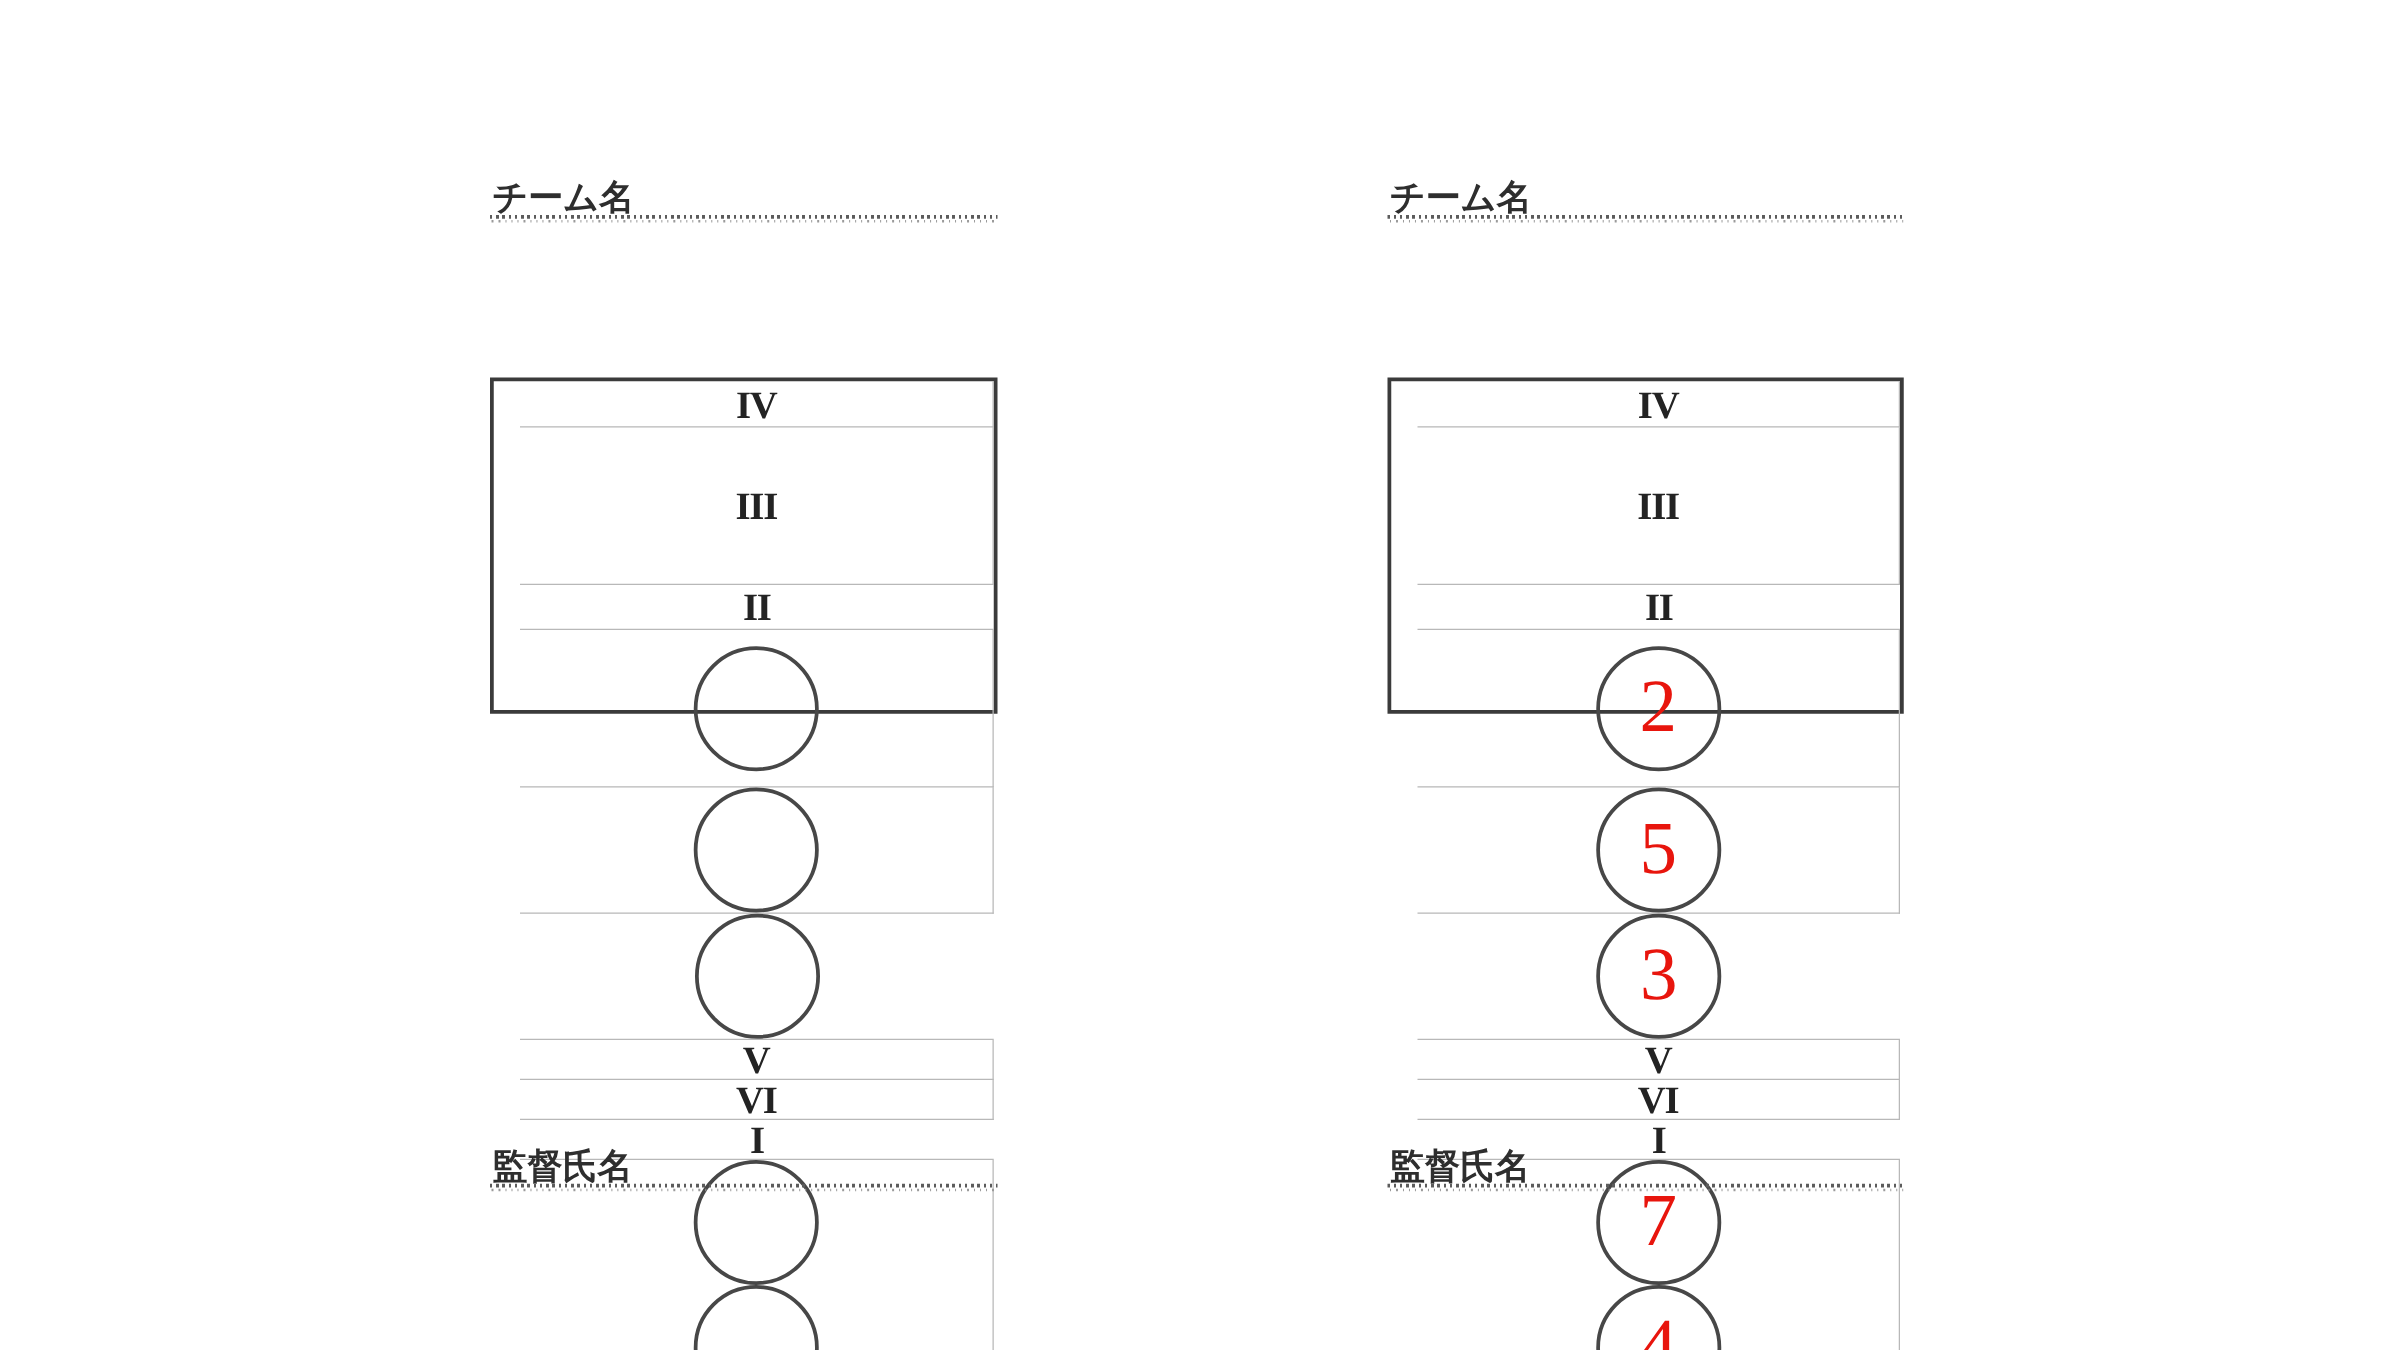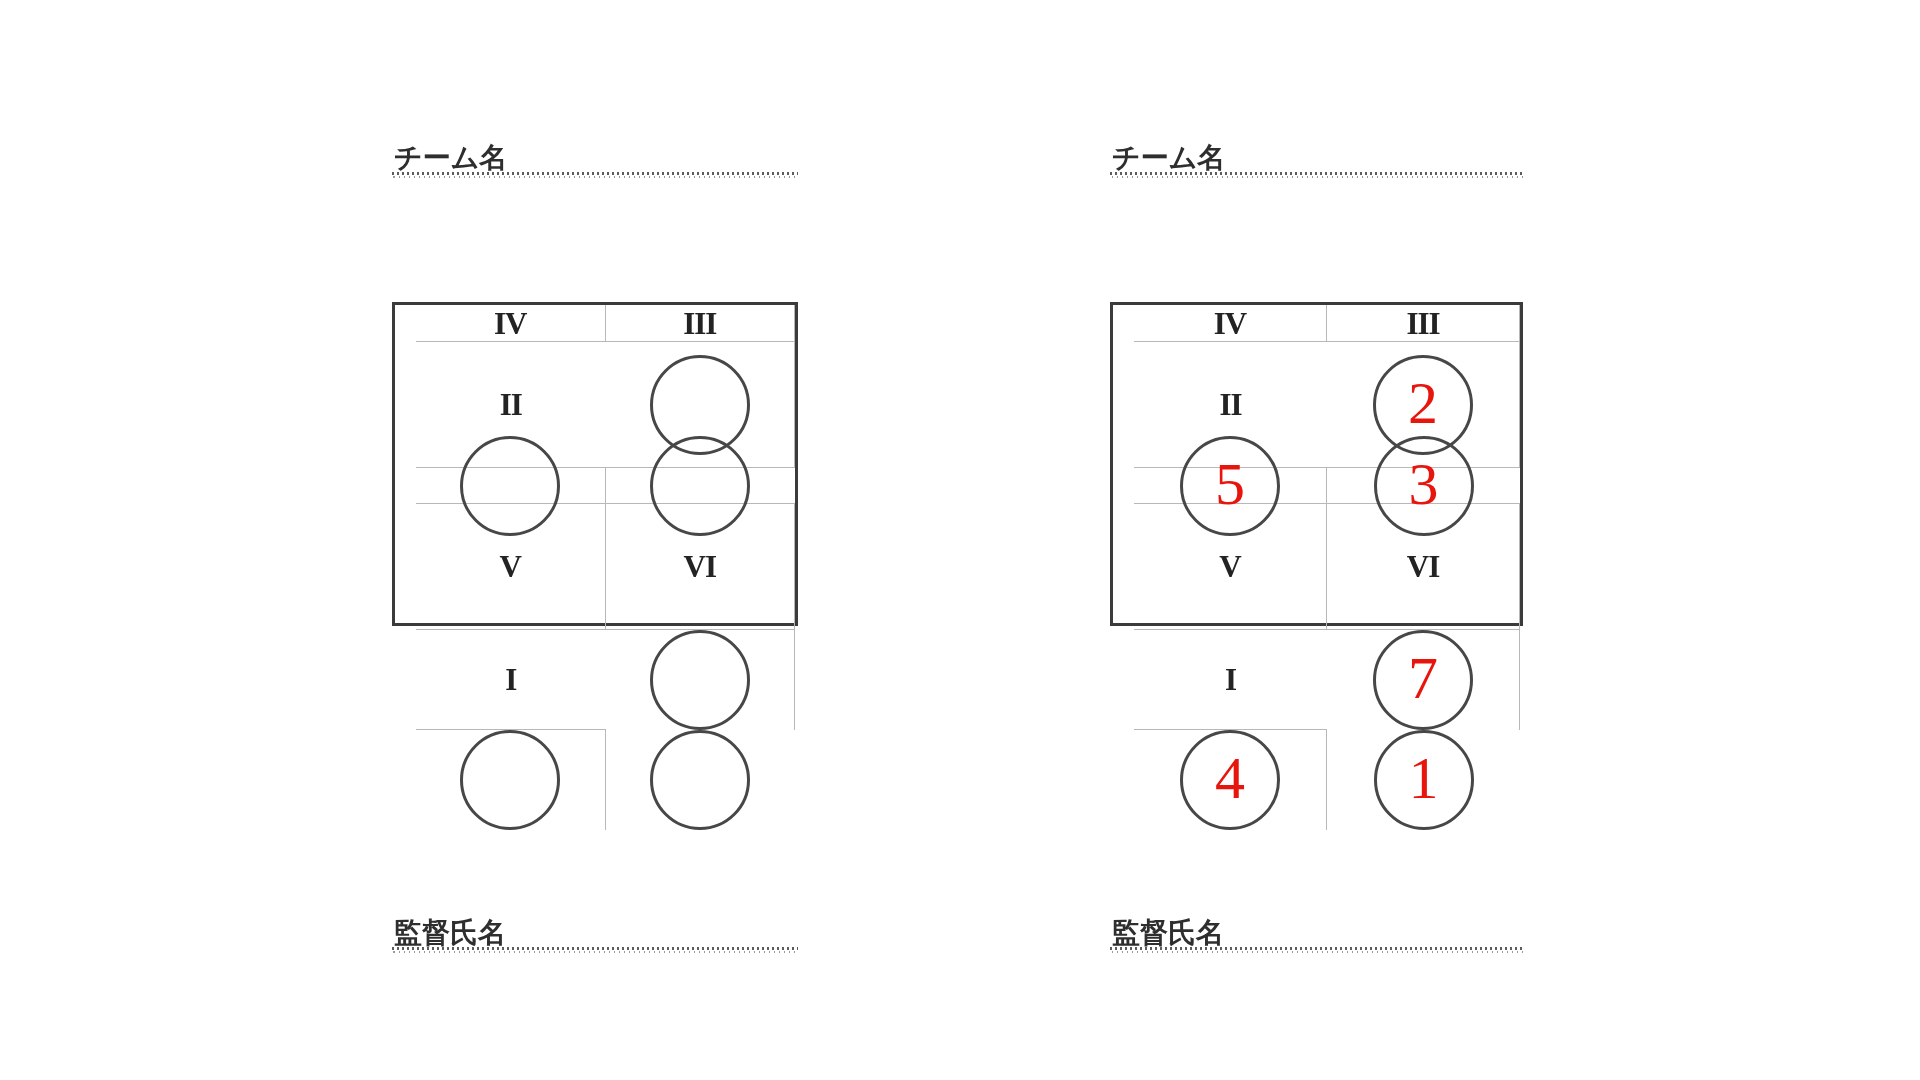--- a/index.html
+++ b/index.html
@@ -34,24 +34,24 @@
   .fill{
     position:absolute;white-space:pre;line-height:1;
     font-family:"Liberation Serif","DejaVu Serif",serif;
     color:#e8150d;
   }
   .team-fill{left:148px;bottom:7px;font-size:38px;}
   .coach-fill{left:148px;bottom:8px;font-size:44px;}
 
   
   .postable{
-    position:absolute;top:162px;left:0;width:100%;height:324px;
+    position:absolute;top:162px;left:0;width:100%;height:269px;
     box-sizing:border-box;border:3px solid #3b3b3b;background:#fff;
     display:grid;
-    grid-template-columns:1fr 1fr;
+    grid-template-columns:1fr;
     grid-template-rows:37px 126px 36px 126px;
     padding-left:21px;
   }
   .hcell,.ccell{
     display:flex;align-items:center;justify-content:center;
     border-right:1px solid #b8b8b8;border-bottom:1px solid #b8b8b8;
     box-sizing:border-box;
   }
   .hcell{
     font-family:"Liberation Serif","DejaVu Serif",serif;

